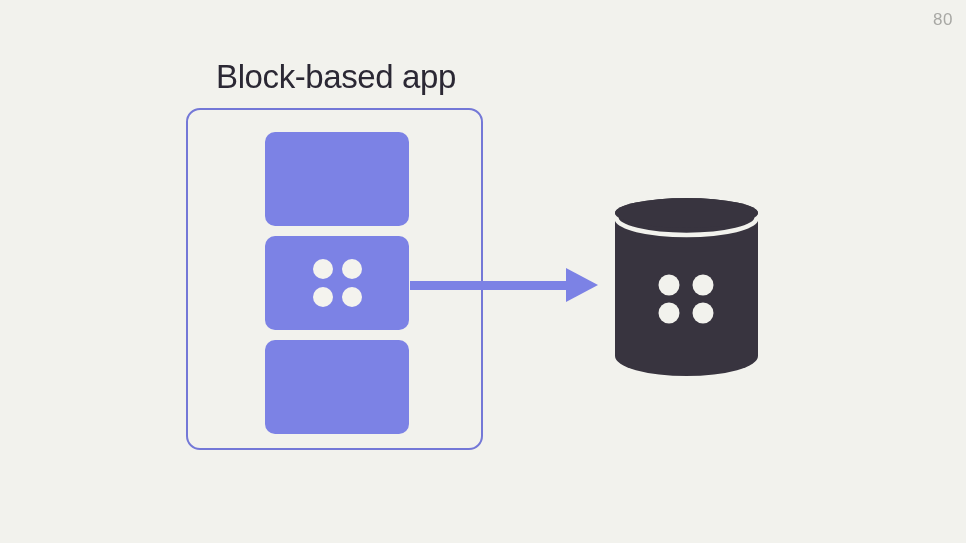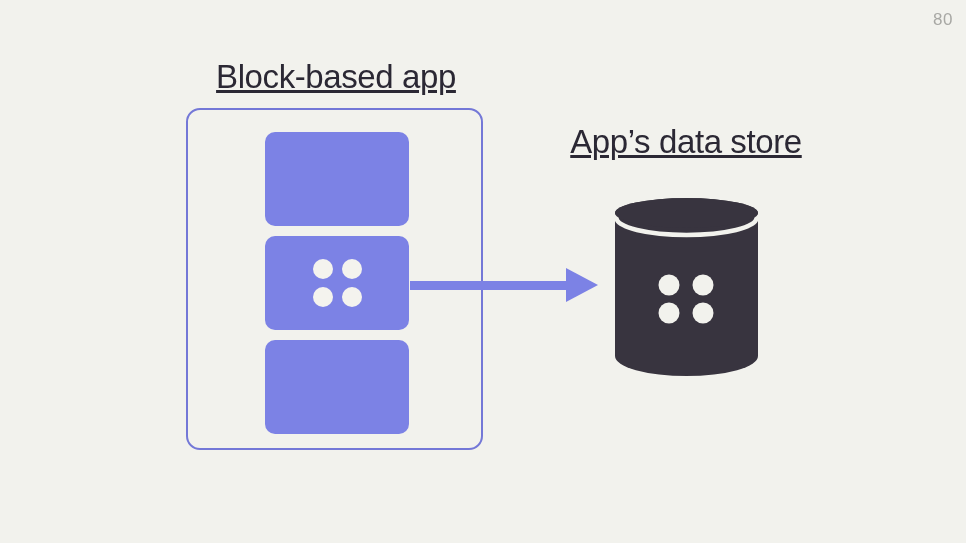--- a/index.html
+++ b/index.html
@@ -26,21 +26,20 @@
   }
   .label {
     position: absolute;
     font-size: 33px;
     font-weight: 500;
     color: #2b2834;
     letter-spacing: -0.4px;
     text-align: center;
     line-height: 38px;
     white-space: nowrap;
-    text-decoration: underline;
   }
   .label-app   { left: 161px; top: 58px;  width: 350px; }
   .label-store { left: 536px; top: 123px; width: 300px; }
 
   .app-frame {
     position: absolute;
     left: 186px;
     top: 108px;
     width: 293px;
     height: 338px;
@@ -121,21 +120,20 @@
       <div class="dot"></div>
       <div class="dot"></div>
     </div>
   </div>
 
   <div class="app-block app-block-3"></div>
 
   <div class="arrow-shaft"></div>
   <div class="arrow-head"></div>
 
-  <div class="label label-store">App’s data store</div>
 
   <svg class="datastore" viewBox="0 0 143 180" xmlns="http://www.w3.org/2000/svg">
 
     <path d="M0,15 A71.5,15 0 0 1 143,15 L143,158 A71.5,20 0 0 1 0,158 Z" fill="#38343f"></path>
 
     <ellipse cx="71.5" cy="20" rx="70" ry="17" fill="none" stroke="#f2f2ed" stroke-width="4.5"></ellipse>
 
     <ellipse cx="71.5" cy="15" rx="71.5" ry="15" fill="#38343f"></ellipse>
 
     <g>

